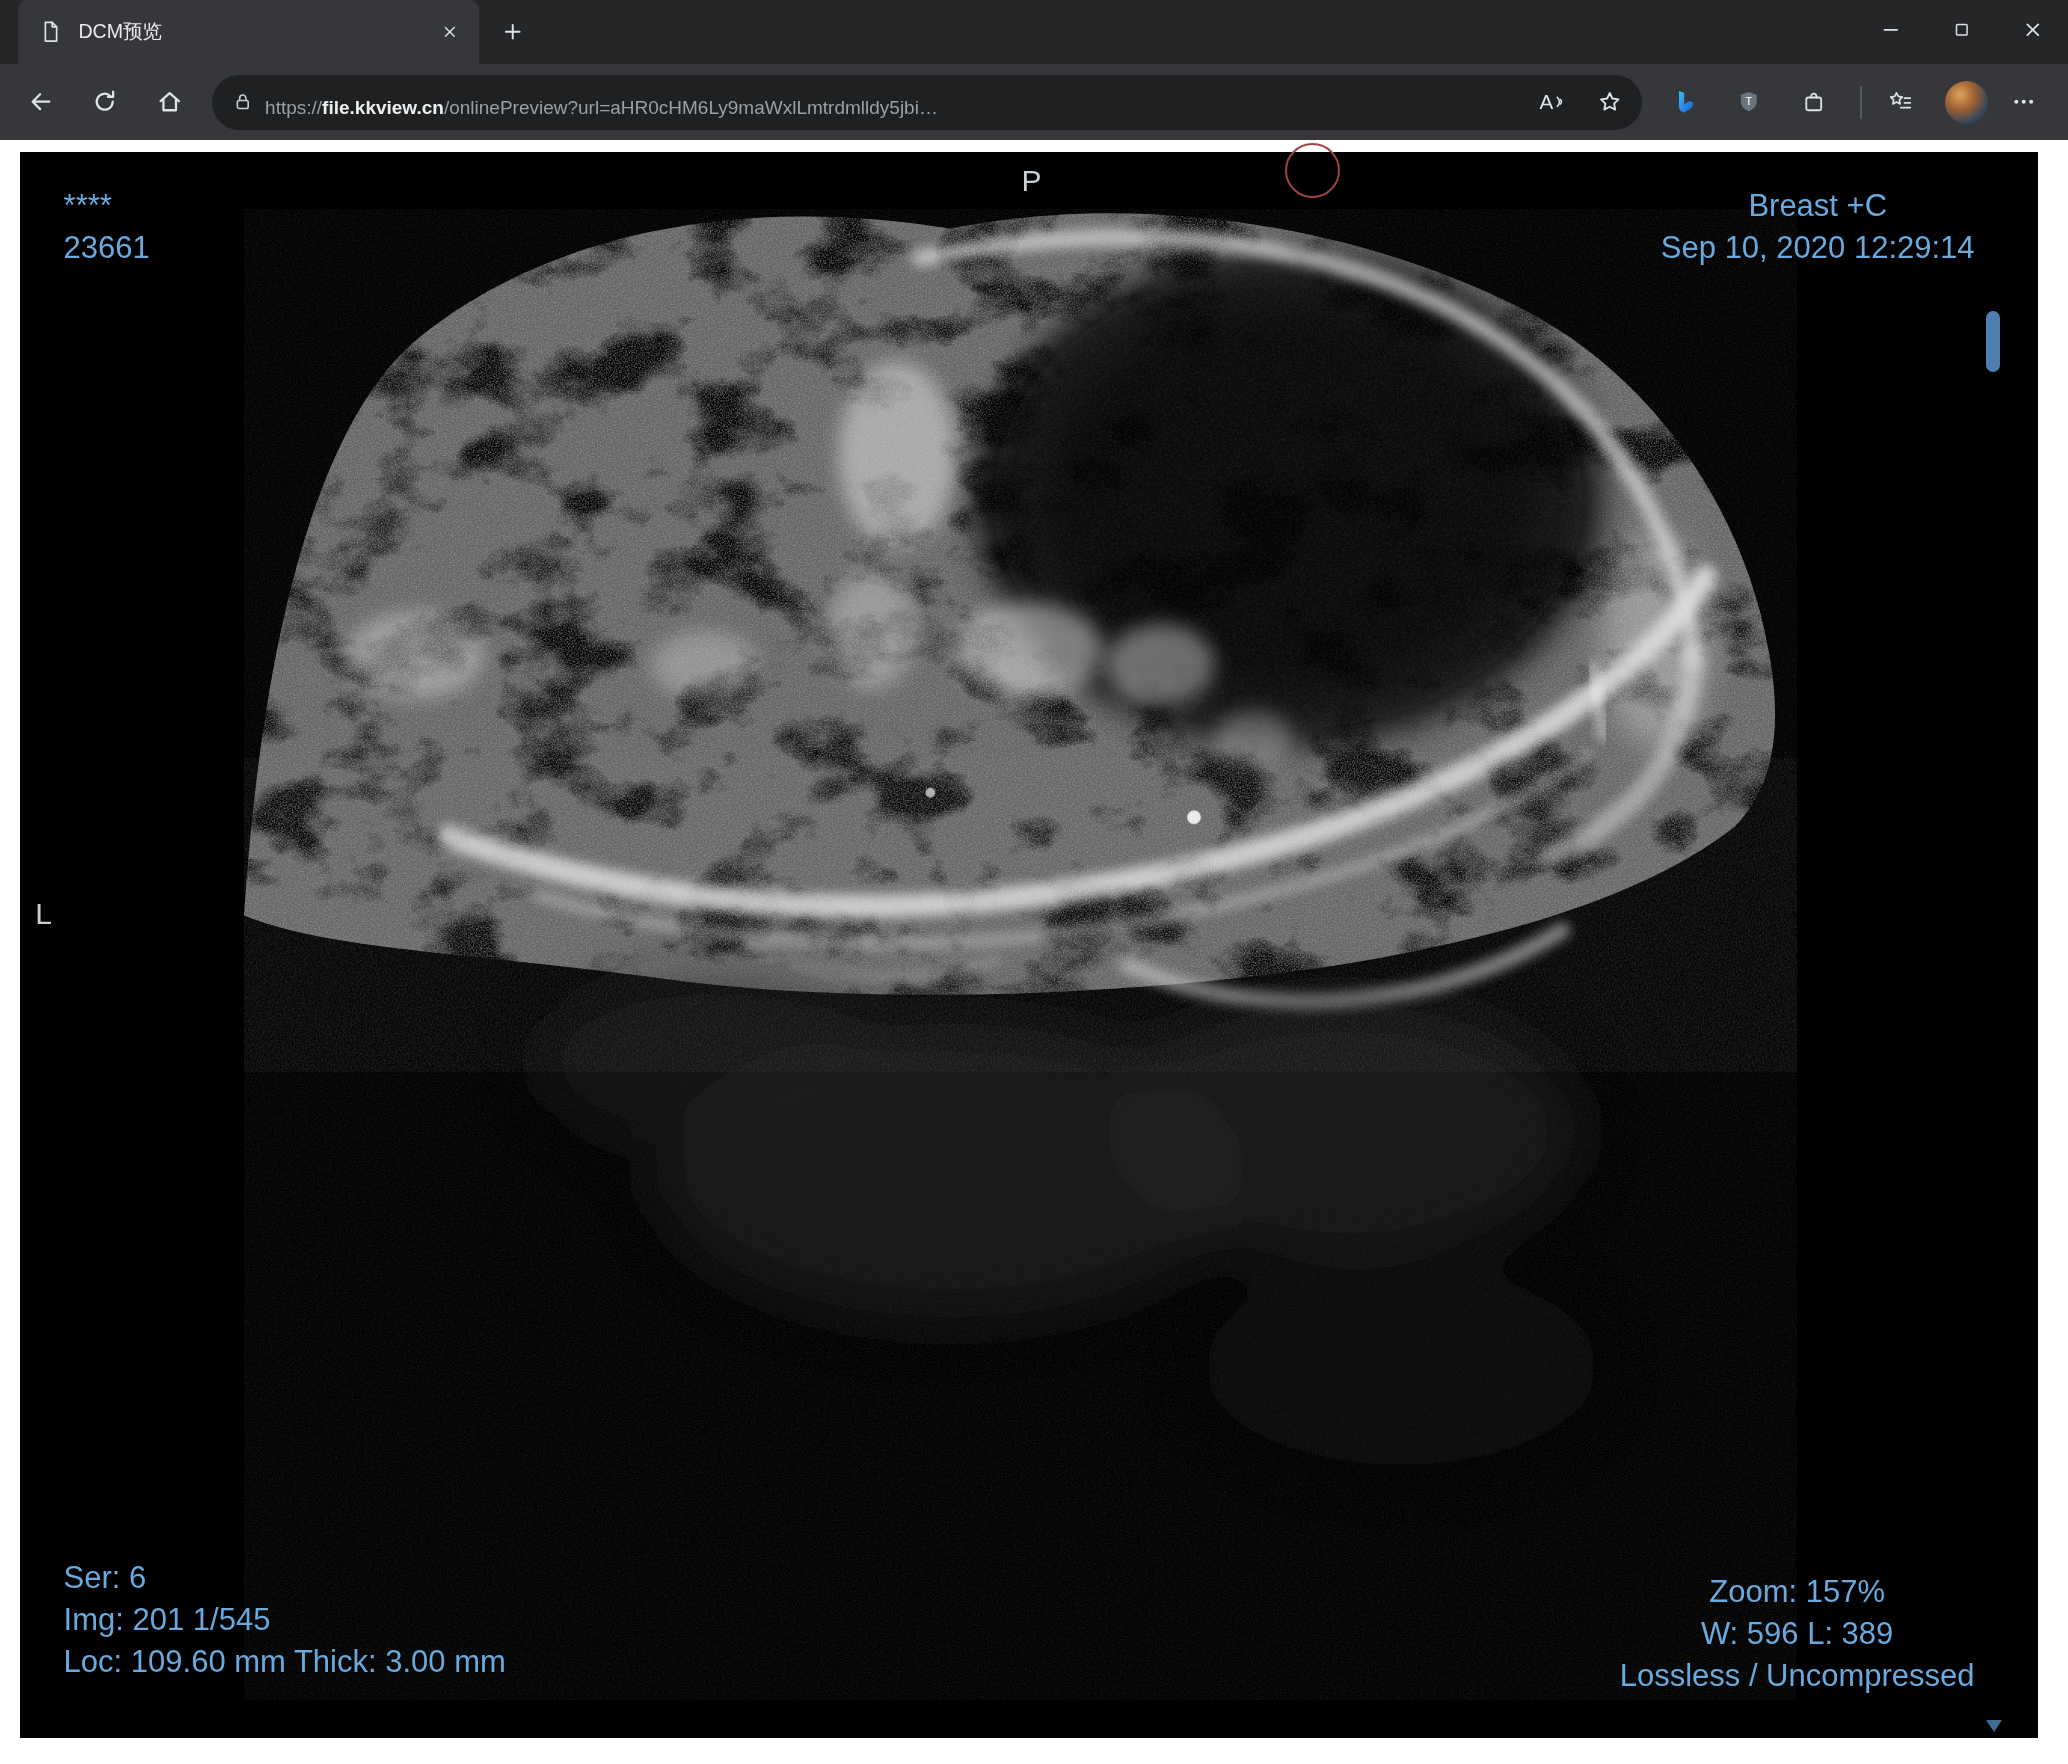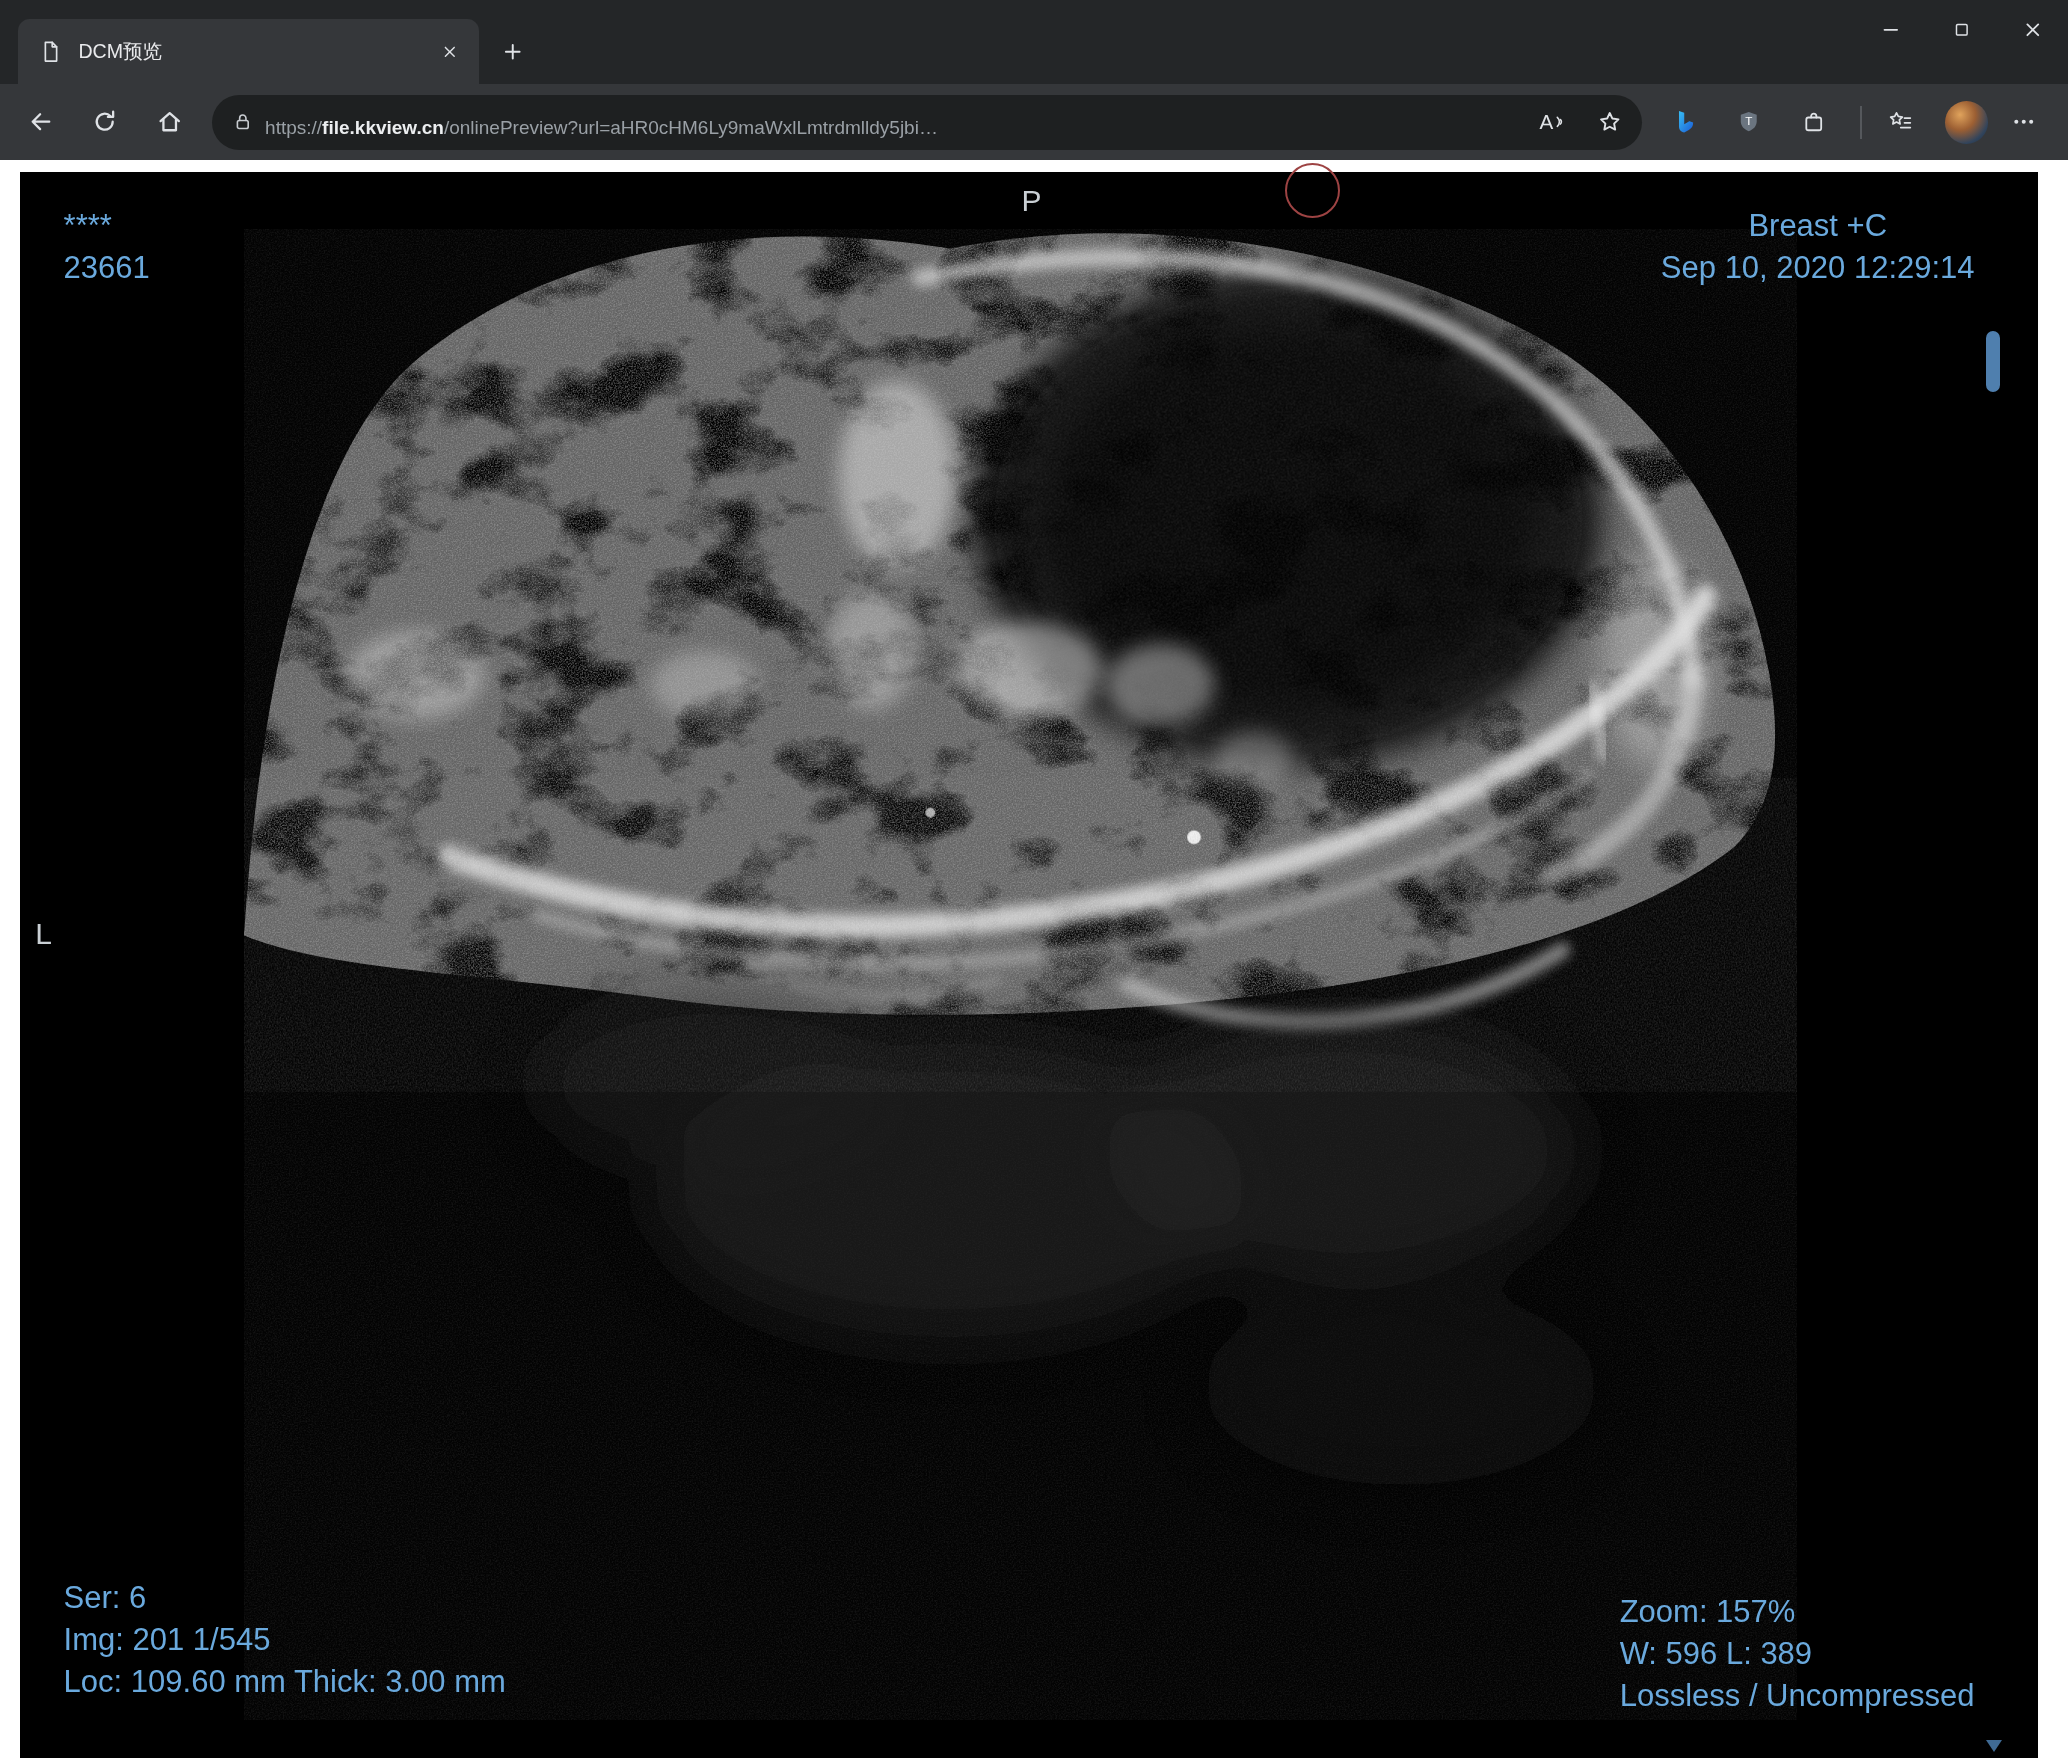--- a/index.html
+++ b/index.html
@@ -3,21 +3,21 @@
 <meta charset="utf-8">
 <style>
   * { box-sizing: border-box; margin: 0; padding: 0; }
   html,body { width:2068px; height:1764px; overflow:hidden; background:#ffffff;
               font-family:"Liberation Sans", sans-serif; }
   button { background:none; border:none; padding:0; cursor:pointer; font-family:inherit; }
 
   .win { width:2068px; height:1764px; display:flex; flex-direction:column; }
 
   
-  .tabstrip { height:84px; background:#242628; display:flex; align-items:flex-end;
+  .tabstrip { height:64px; background:#242628; display:flex; align-items:flex-end;
               padding-left:17.6px; position:relative; flex:0 0 auto; }
   .tab { width:461px; height:65px; background:#35373a; border-radius:11.8px 11.8px 0 0;
          display:flex; align-items:center; padding:0 11.8px 0 21.6px; gap:15.7px; }
   .tab-title { flex:1; font-size:19.6px; color:#e9eaec; white-space:nowrap; overflow:hidden; }
   .iconbtn { display:flex; align-items:center; justify-content:center; border-radius:7.8px; }
   .tab-close { width:35px; height:35px; }
   .newtab { width:45px; height:45px; margin:0 0 9.8px 11.8px; }
   svg.ic { stroke:#dfe2e6; fill:none; stroke-width:2; stroke-linecap:round; stroke-linejoin:round; }
   svg.ic-fill { fill:#dfe2e6; stroke:none; }
   .wincontrols { position:absolute; right:0; top:0; height:59px; display:flex; }
@@ -42,21 +42,21 @@
   
   .page { flex:1 1 auto; position:relative; background:#ffffff; }
   .viewer { position:absolute; left:19.6px; top:11.8px; width:2018px; height:1586px; background:#000; }
   .scan { position:absolute; left:224px; top:57px; width:1553px; height:1491px; }
   .scan svg { display:block; width:100%; height:100%; }
 
   .ov { position:absolute; font-size:31px; line-height:42px; color:var(--accent,#6aa9dd); }
   .ov.tl { left:44px; top:33px; }
   .ov.tr { right:63px; top:33px; text-align:center; }
   .ov.bl { left:44px; bottom:55px; }
-  .ov.br { right:63px; bottom:41px; text-align:left; }
+  .ov.br { right:63px; bottom:41px; text-align:center; }
   .marker { position:absolute; color:var(--marker,#c9cfd4); font-size:30px; }
   .marker-p { left:1002px; top:11.8px; }
   .marker-l { left:15.7px; top:745px; }
 
   .annotation-circle { position:absolute; left:1265px; top:-8.8px; width:55px; height:55px;
                        border:2.9px solid var(--annot,#9d4343); border-radius:50%; }
 
   .sb-thumb { position:absolute; left:1966px; top:159px; width:14.7px; height:61px;
               border-radius:7.8px; background:var(--sbar,#4f7fae); }
   .sb-arrow { position:absolute; left:1966px; top:1568px; width:0; height:0;

